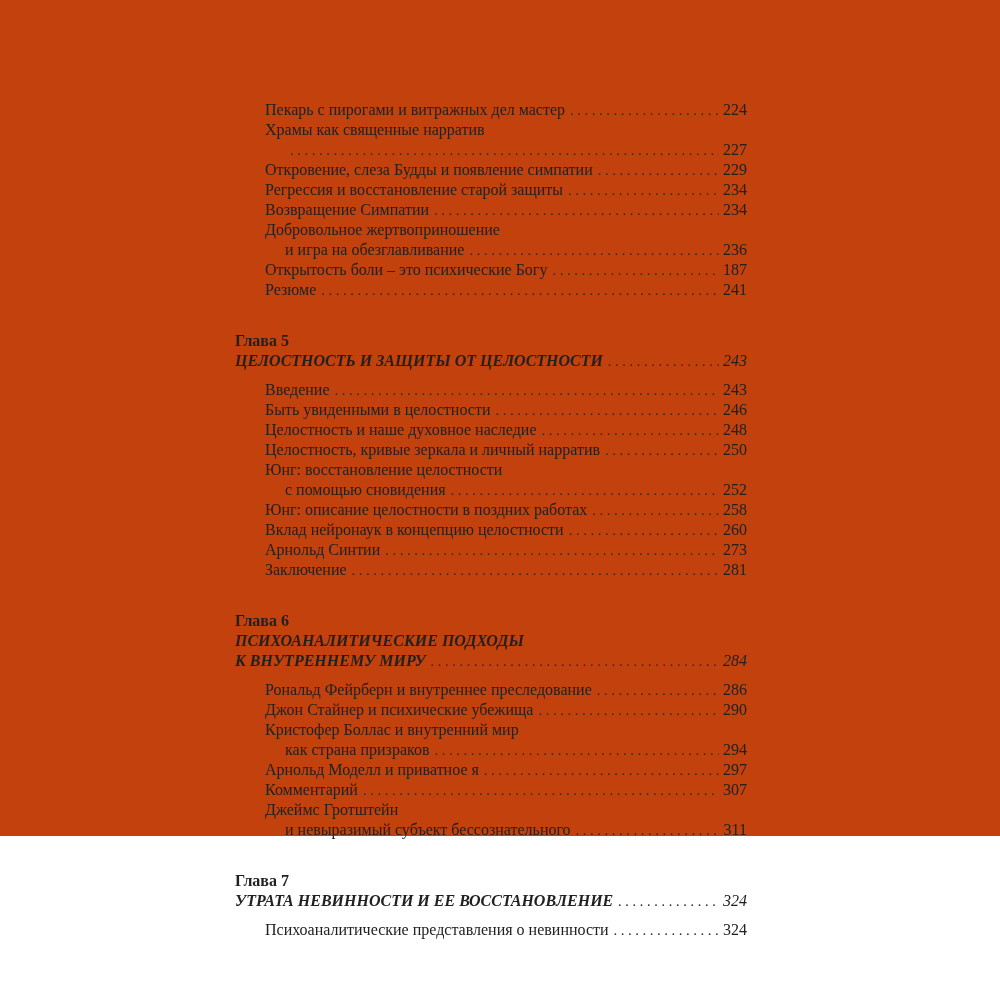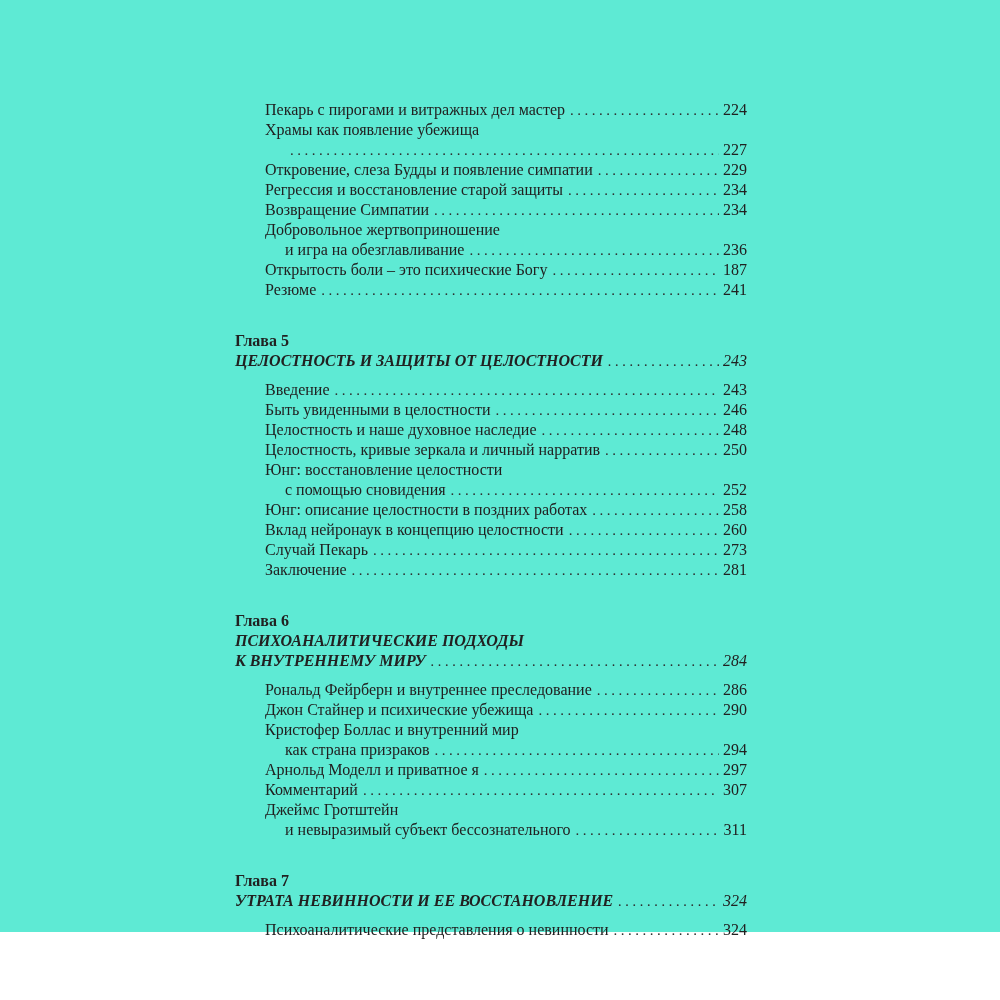--- a/index.html
+++ b/index.html
@@ -10,22 +10,22 @@
   body {
     width: 1000px;
     height: 1000px;
     font-family: "Liberation Serif", "DejaVu Serif", serif;
     color: #212121;
     overflow: hidden;
   }
   .toc-page {
     position: relative;
     width: 1000px;
-    height: 932px;
-    background: #5eead4;
+    height: 836px;
+    background: #c2410c;
   }
   .toc {
     position: absolute;
     left: 235px;
     top: 100px;
     width: 512px;
     font-size: 16px;
     line-height: 20px;
   }
   .entry { }
@@ -74,21 +74,21 @@
   <div class="toc">
       <div class="entry kind-section">
         <div class="row">
           <span class="t">Пекарь с пирогами и витражных дел мастер</span>
           <span class="dots"></span>
           <span class="pg">224</span>
         </div>
       </div>
       <div class="entry kind-section">
         <div class="row">
-          <span class="t">Храмы как появление убежища</span>
+          <span class="t">Храмы как священные нарратив</span>
         </div>
         <div class="row cont">
           <span class="dots"></span>
           <span class="pg">227</span>
         </div>
       </div>
       <div class="entry kind-section">
         <div class="row">
           <span class="t">Откровение, слеза Будды и появление симпатии</span>
           <span class="dots"></span>
@@ -192,21 +192,21 @@
       </div>
       <div class="entry kind-section">
         <div class="row">
           <span class="t">Вклад нейронаук в концепцию целостности</span>
           <span class="dots"></span>
           <span class="pg">260</span>
         </div>
       </div>
       <div class="entry kind-section">
         <div class="row">
-          <span class="t">Случай Пекарь</span>
+          <span class="t">Арнольд Синтии</span>
           <span class="dots"></span>
           <span class="pg">273</span>
         </div>
       </div>
       <div class="entry kind-section">
         <div class="row">
           <span class="t">Заключение</span>
           <span class="dots"></span>
           <span class="pg">281</span>
         </div>

